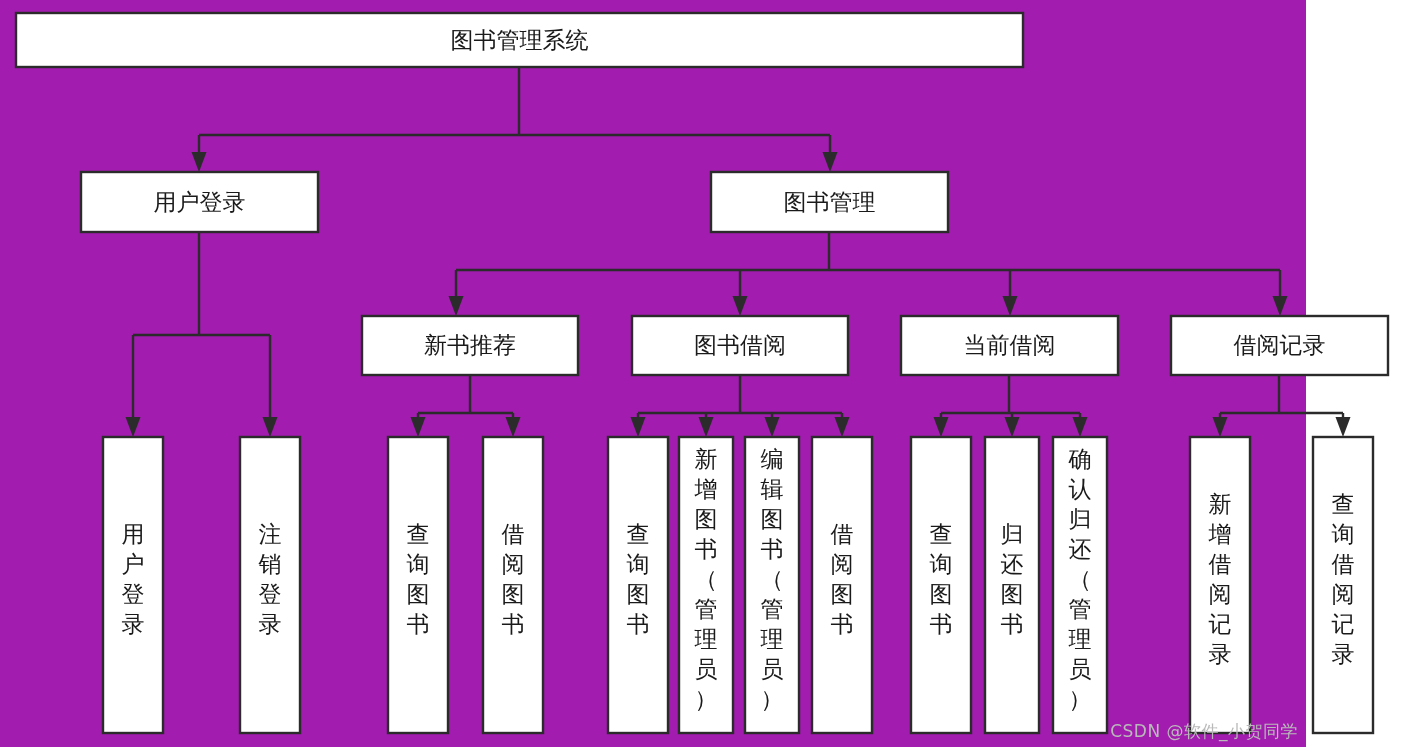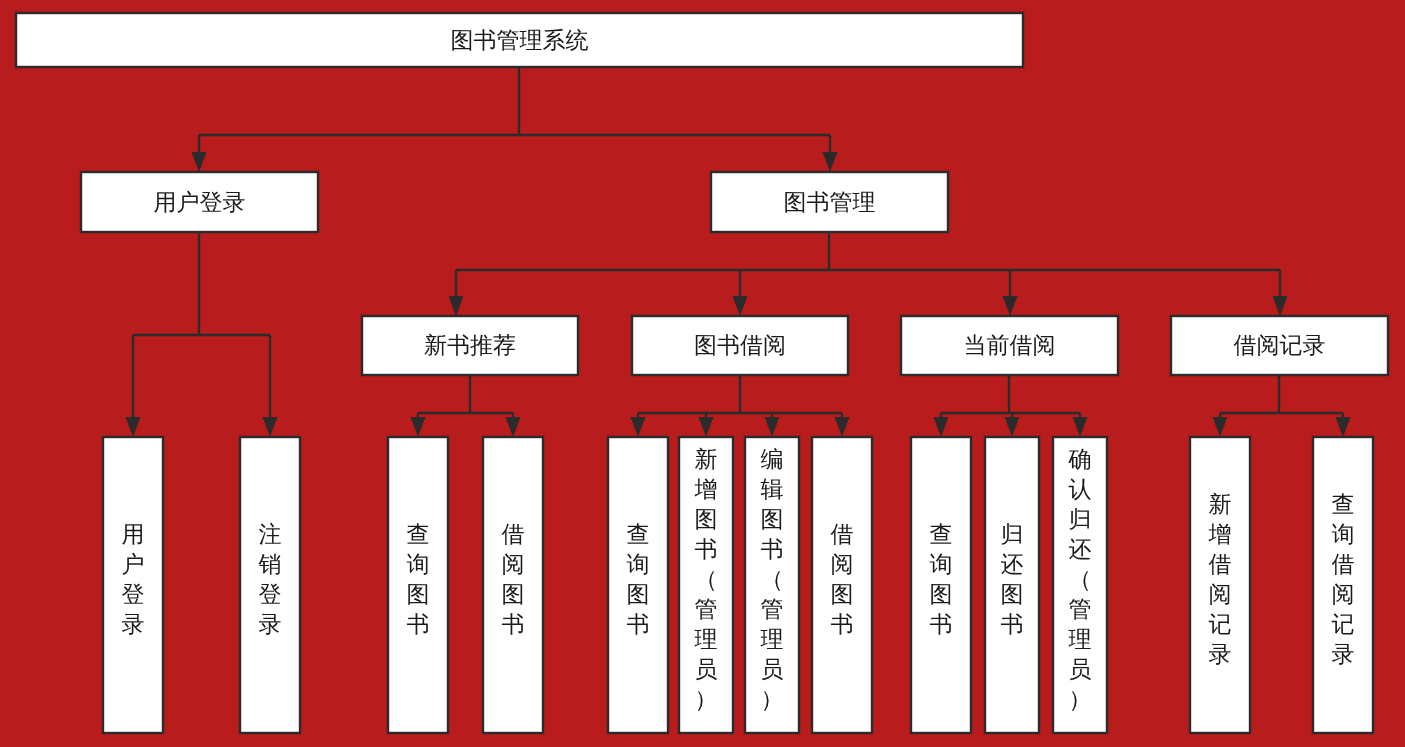--- a/index.html
+++ b/index.html
@@ -8,23 +8,23 @@
     background: #ffffff;
   }
   body {
     width: 1405px;
     height: 747px;
     font-family: "DejaVu Sans", "Liberation Sans", sans-serif;
     overflow: hidden;
   }
   #diagram-root {
     position: relative;
-    width: 1405px;
+    width: 1306px;
     height: 747px;
-    background: #b91c1c;
+    background: #a21caf;
   }
   svg#tree-svg {
     position: absolute;
     left: 0;
     top: 0;
     width: 1405px;
     height: 747px;
     display: block;
   }
   .node-box {
@@ -201,13 +201,14 @@
         <g>
           <rect x="1190" y="437" width="60" height="296" class="node-box"></rect>
           <text x="1220" y="512" class="node-label-v"><tspan x="1220" dy="0">新</tspan><tspan x="1220" dy="30">增</tspan><tspan x="1220" dy="30">借</tspan><tspan x="1220" dy="30">阅</tspan><tspan x="1220" dy="30">记</tspan><tspan x="1220" dy="30">录</tspan></text>
         </g>
         <g>
           <rect x="1313" y="437" width="60" height="296" class="node-box"></rect>
           <text x="1343" y="512" class="node-label-v"><tspan x="1343" dy="0">查</tspan><tspan x="1343" dy="30">询</tspan><tspan x="1343" dy="30">借</tspan><tspan x="1343" dy="30">阅</tspan><tspan x="1343" dy="30">记</tspan><tspan x="1343" dy="30">录</tspan></text>
         </g>
       </g>
   </svg>
+  <div class="watermark-text">CSDN @软件_小贺同学</div>
 </div>
 
 </body></html>

